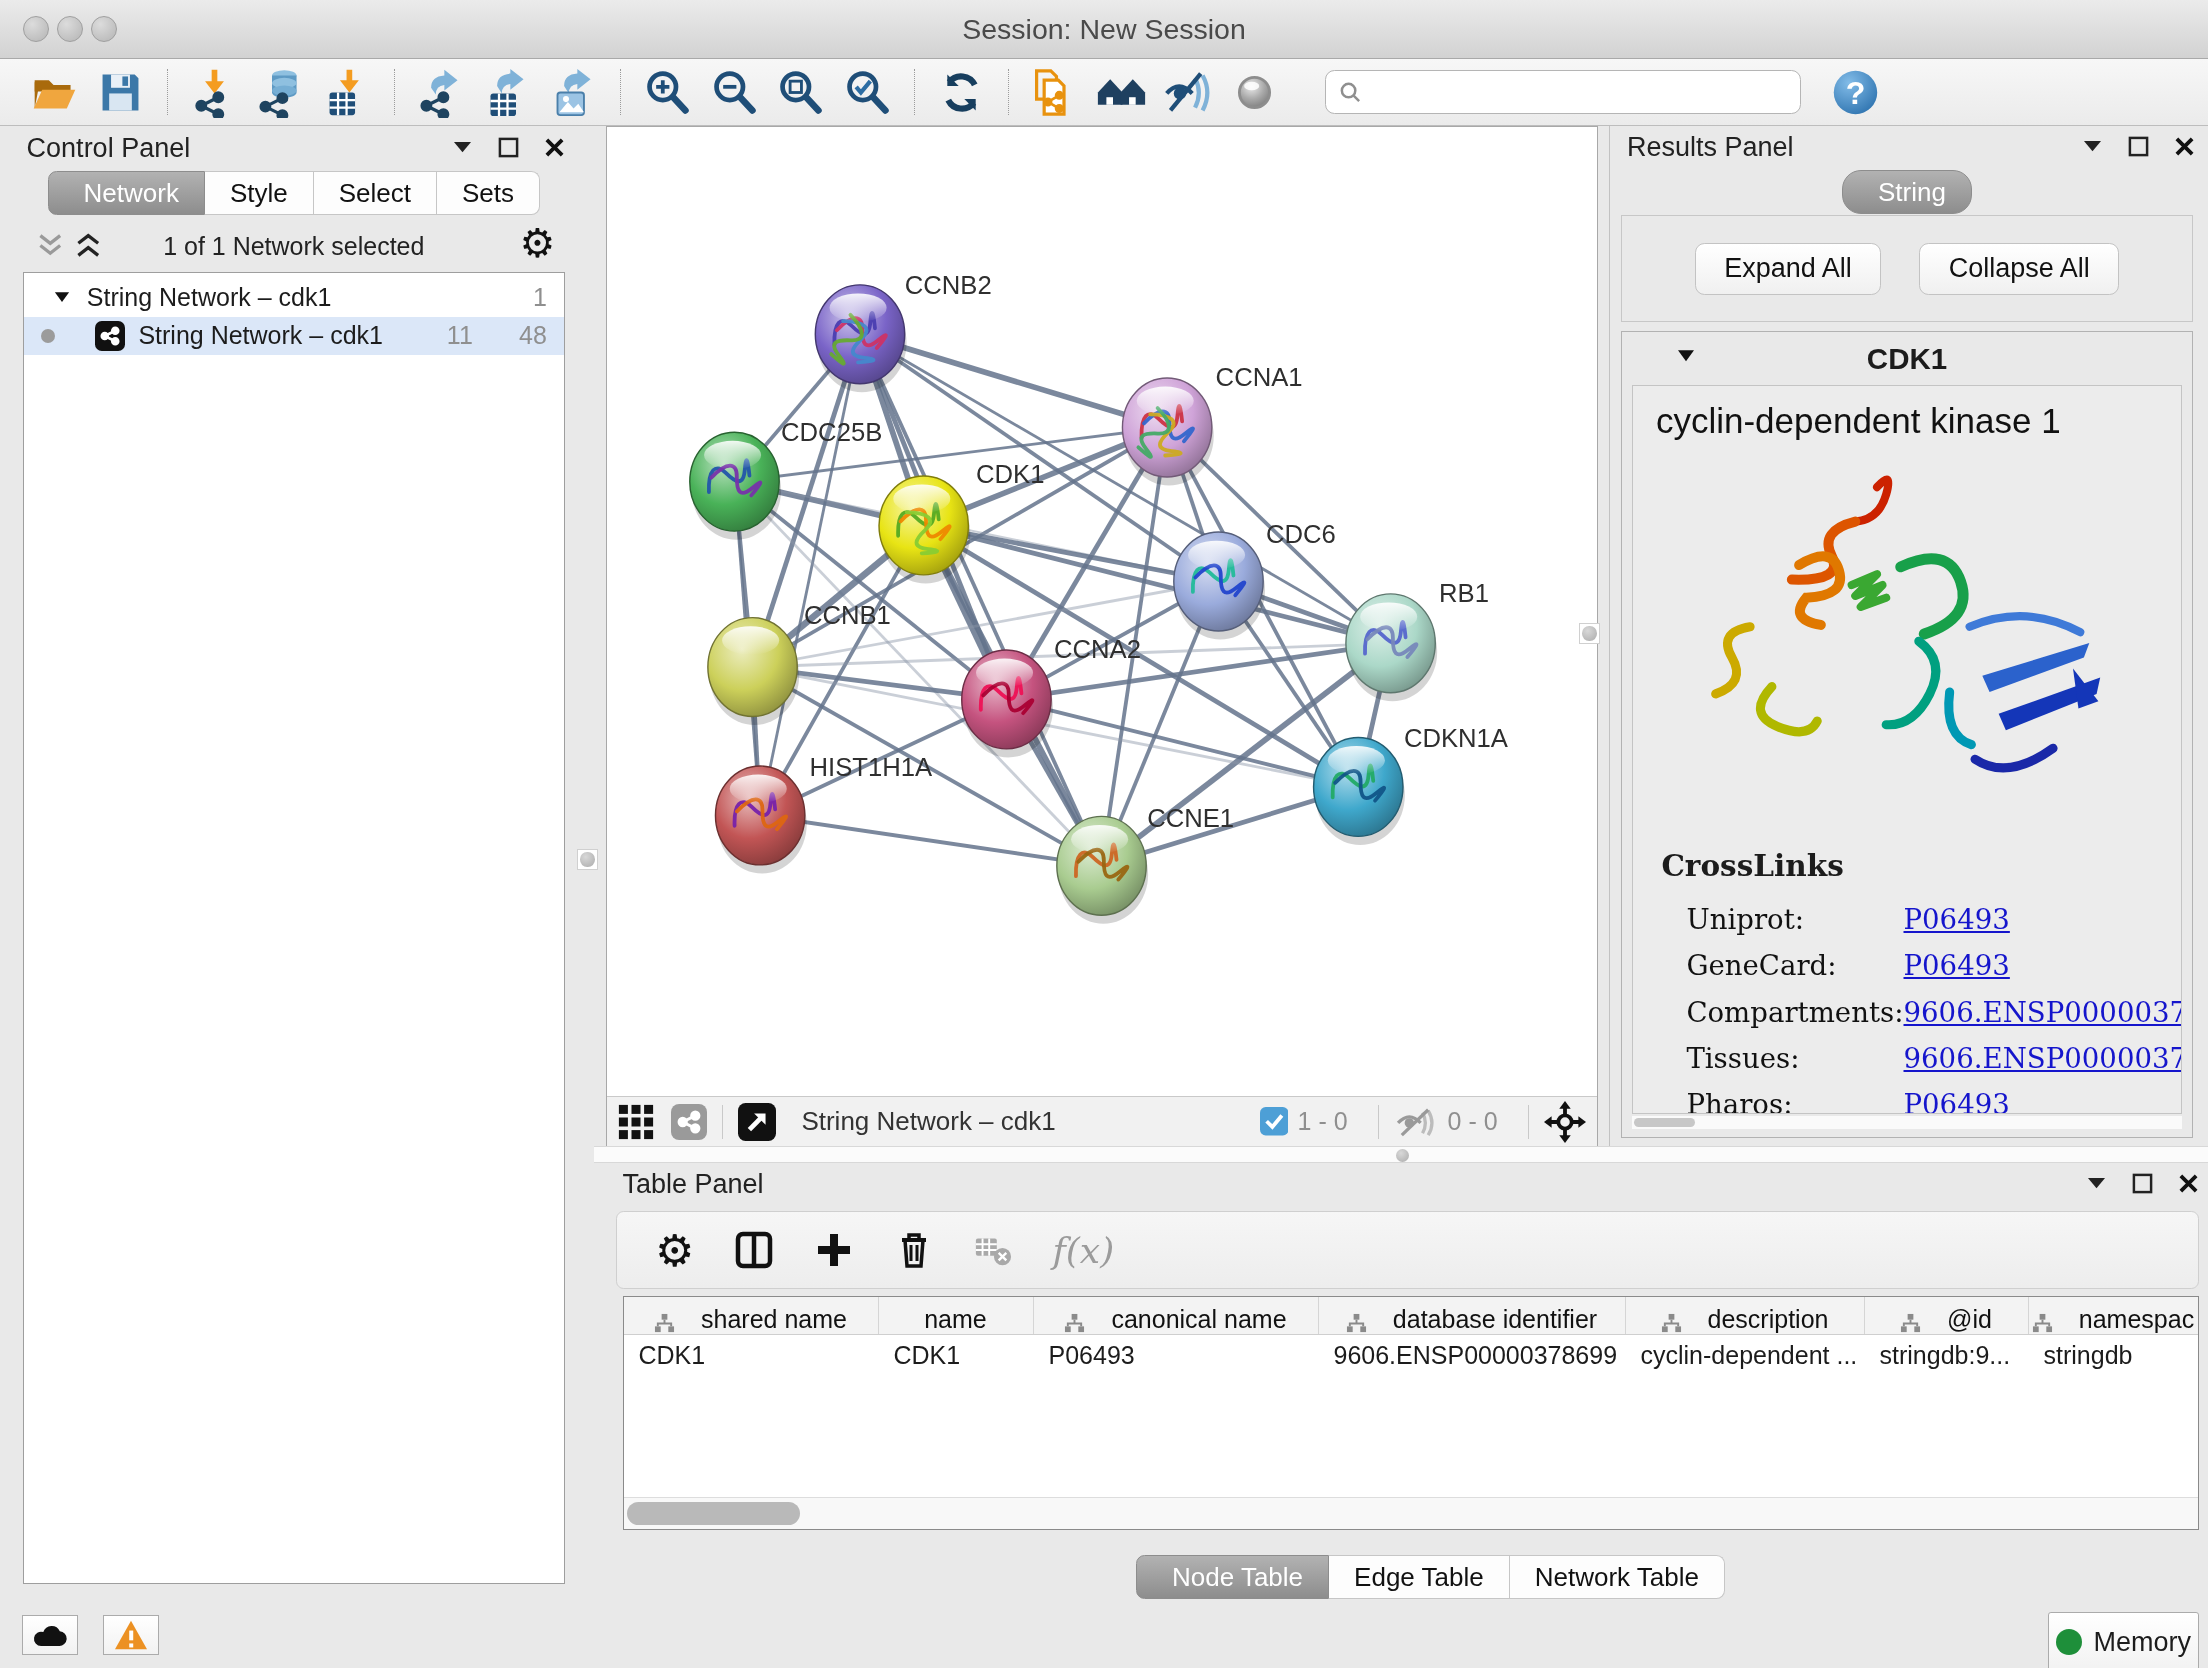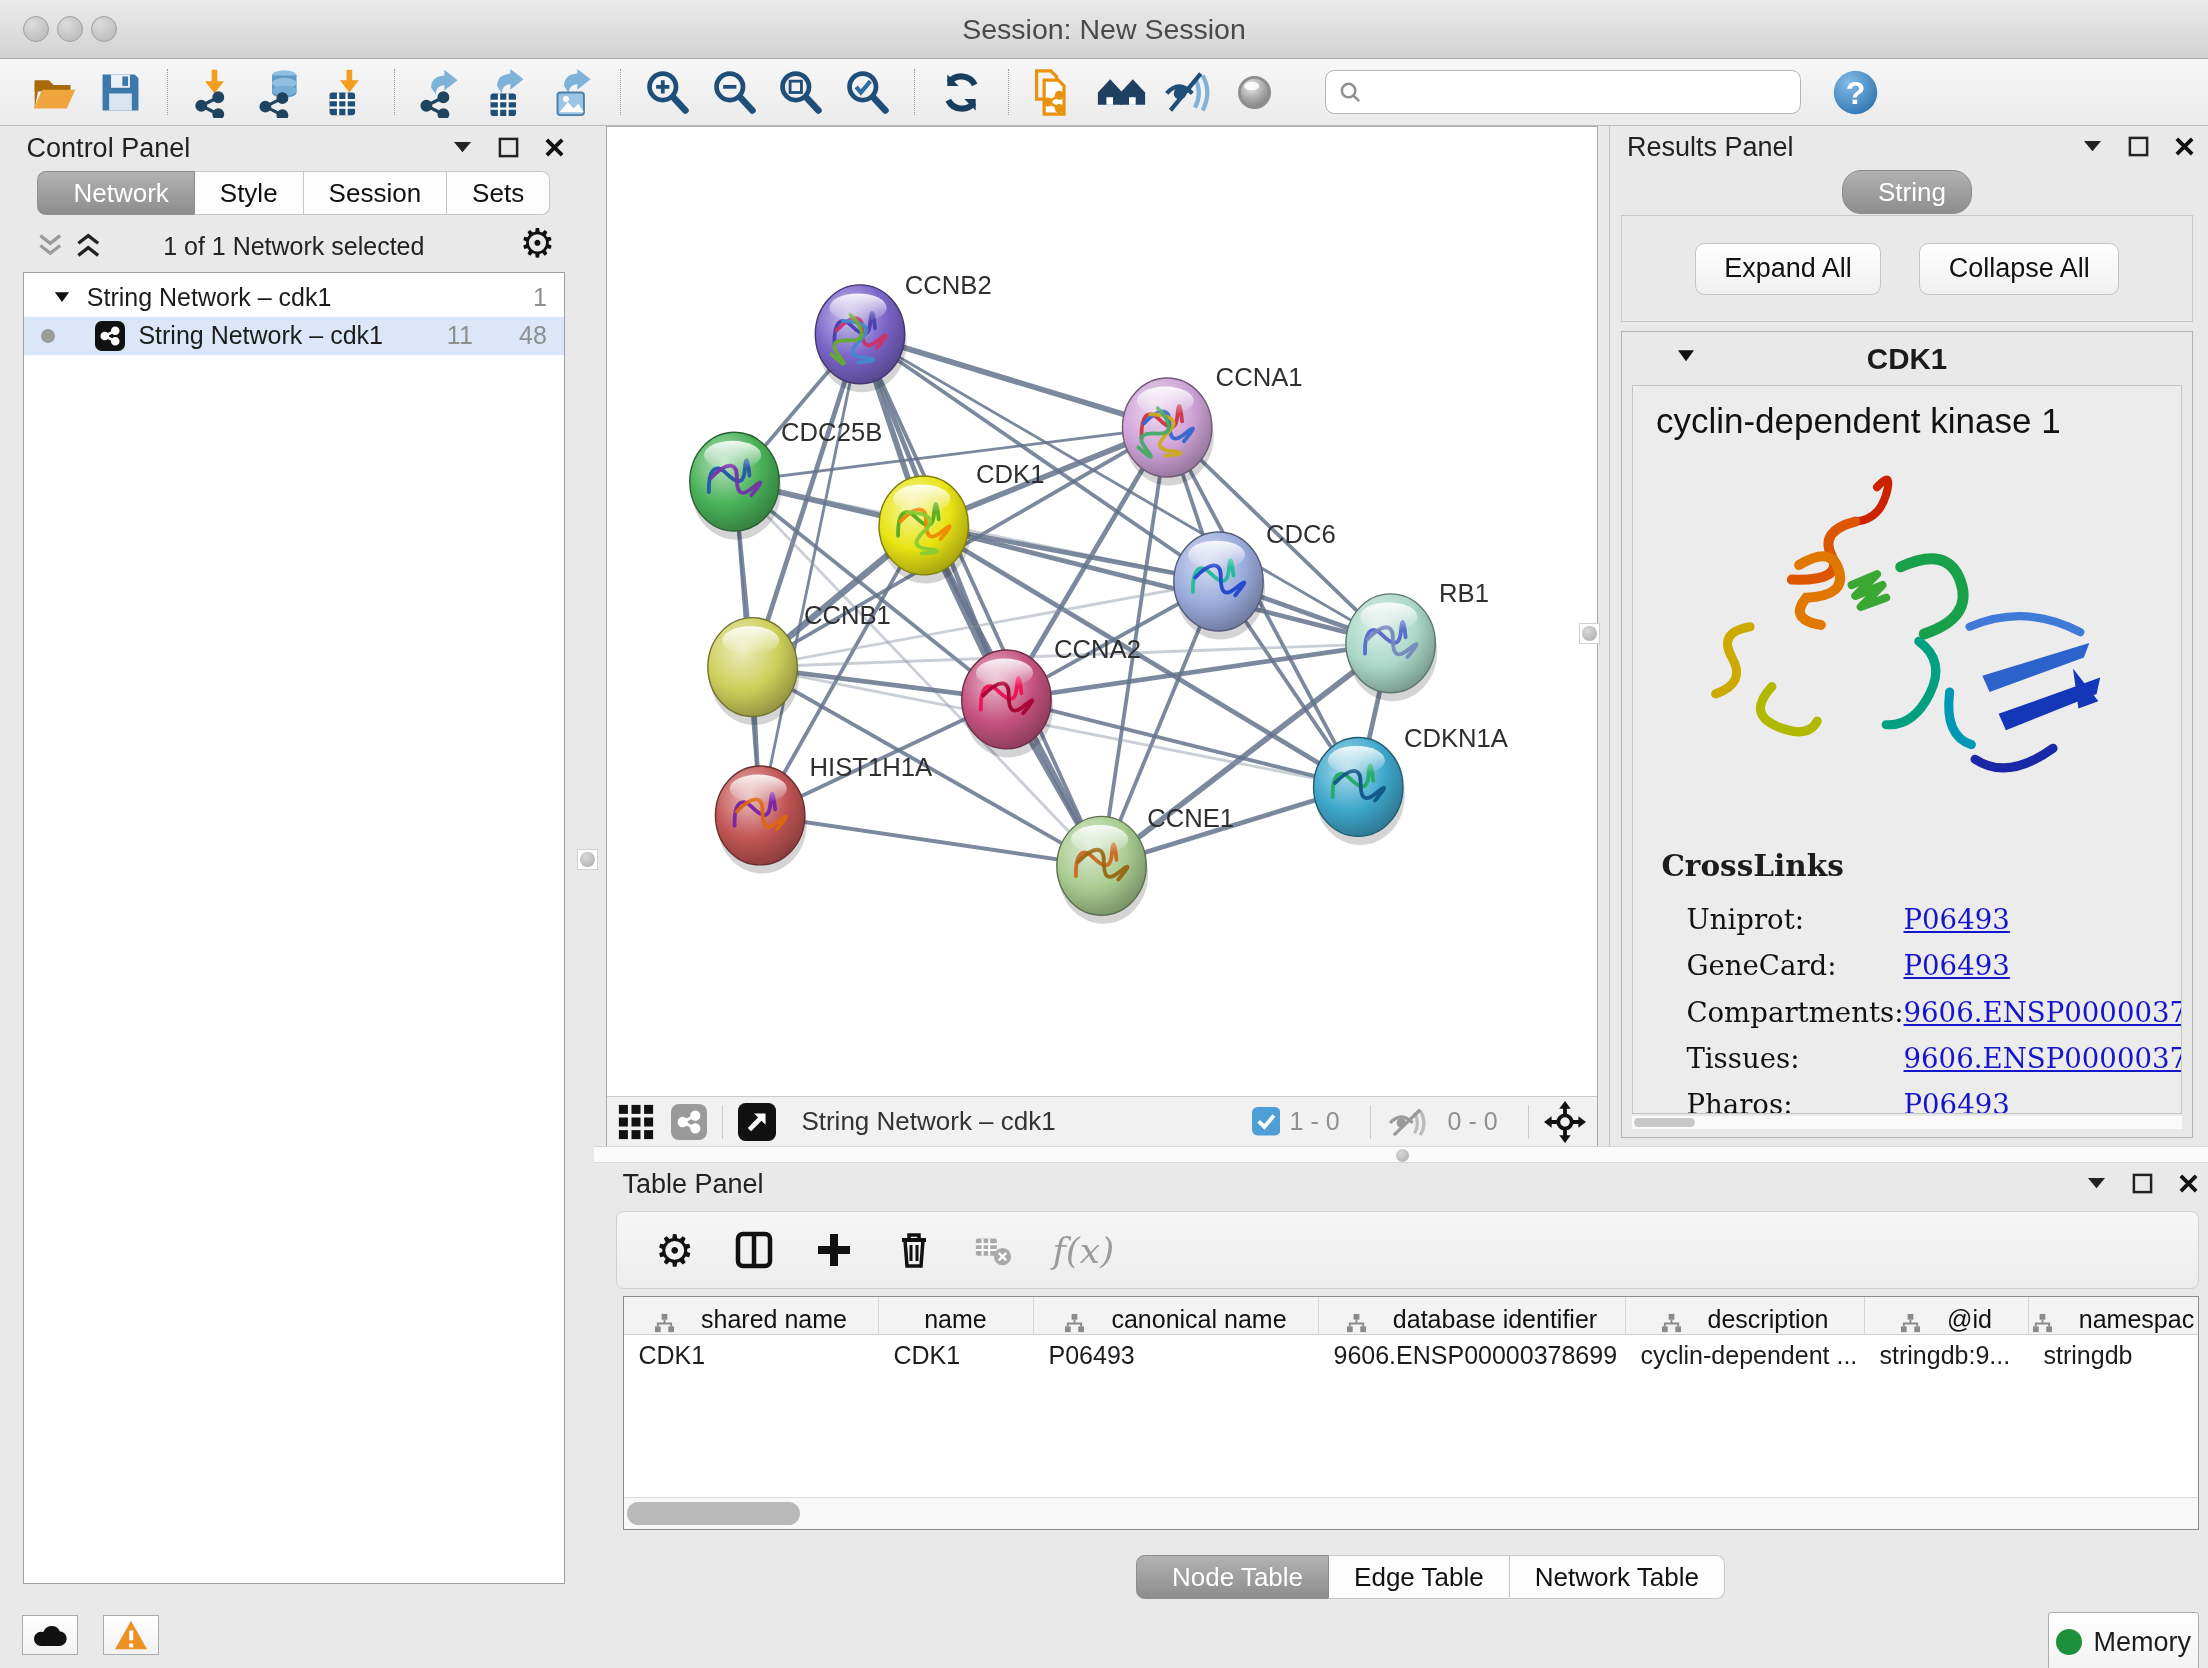--- a/index.html
+++ b/index.html
@@ -327,21 +327,21 @@
           <rect x="2" y="2" width="18" height="18" fill="none" stroke="#222" stroke-width="2.6"></rect>
         </svg>
       <svg width="21" height="21" viewBox="0 0 22 22">
           <path d="M3 3L19 19M19 3L3 19" stroke="#111" stroke-width="4"></path>
         </svg>
     </div>
   </div>
   <div class="tabs tabseg">
     <div class="tab active">Network</div>
     <div class="tab">Style</div>
-    <div class="tab">Session</div>
+    <div class="tab">Select</div>
     <div class="tab">Sets</div>
   </div>
   <div class="csub">
     <span class="chev" style="left:23px">
       <svg width="28.5" height="27" viewBox="0 0 26 24">
           <g fill="none" stroke="#9a9a9a" stroke-width="3">
             <path d="M4 3l9 7 9-7M4 12l9 7 9-7"></path>
           </g>
         </svg></span>
     <span class="chev" style="left:61px">
@@ -617,21 +617,21 @@
         <path d="M7 15l6 6 10-12" stroke="#fff" stroke-width="4" fill="none"></path>
       </svg>
     <span class="graytext" style="margin:0 15px 0 9.5px">1 - 0</span>
     <div class="vdiv"></div>
     <svg width="42" height="32" viewBox="0 0 44 34">
       <path d="M4 18q12-13 24 0" fill="none" stroke="#9a9a9a" stroke-width="3.5"></path>
       <circle cx="16" cy="18" r="5" fill="#9a9a9a"></circle>
       <path d="M30 7q6 11 0 22M36 5q8 13 0 26" stroke="#bcbcbc" stroke-width="3.5" fill="none"></path>
       <path d="M8 31L36 4" stroke="#9a9a9a" stroke-width="3.5"></path>
       </svg>
-    <span class="graytext" style="margin:0 15px 0 20px">0 - 0</span>
+    <span class="graytext" style="margin:0 15px 0 12px">0 - 0</span>
     <div class="vdiv"></div>
     <svg width="42" height="42" viewBox="0 0 44 44">
       <g stroke="#111" stroke-width="4" fill="none">
           <circle cx="22" cy="22" r="7"></circle>
           <path d="M22 6v9M22 29v9M6 22h9M29 22h9"></path>
         </g>
       <g fill="#111">
           <path d="M22 0l-6 8h12z"></path>
           <path d="M22 44l-6-8h12z"></path>
           <path d="M0 22l8-6v12z"></path>

